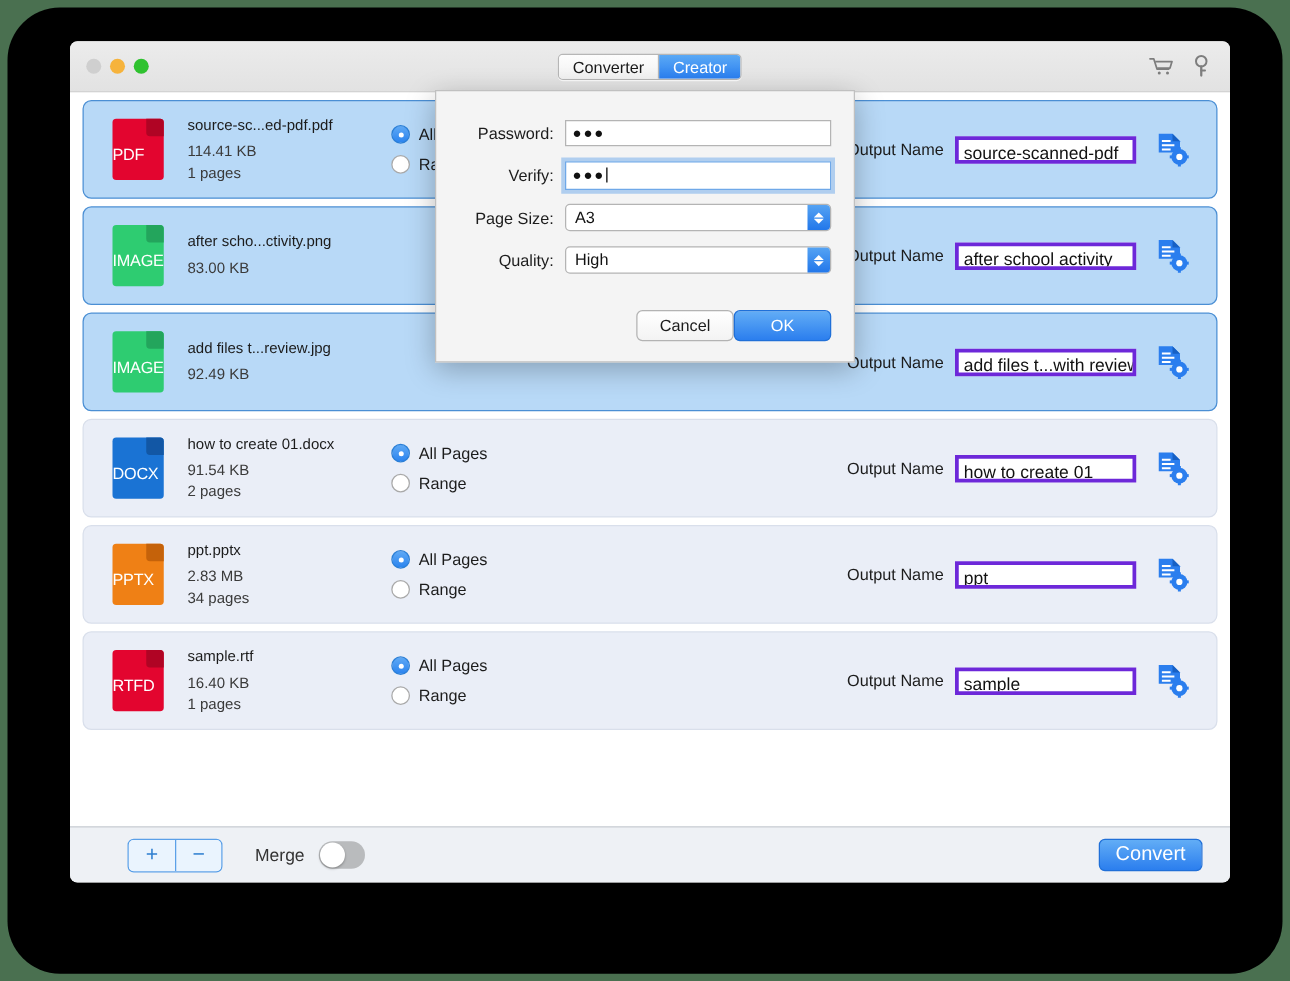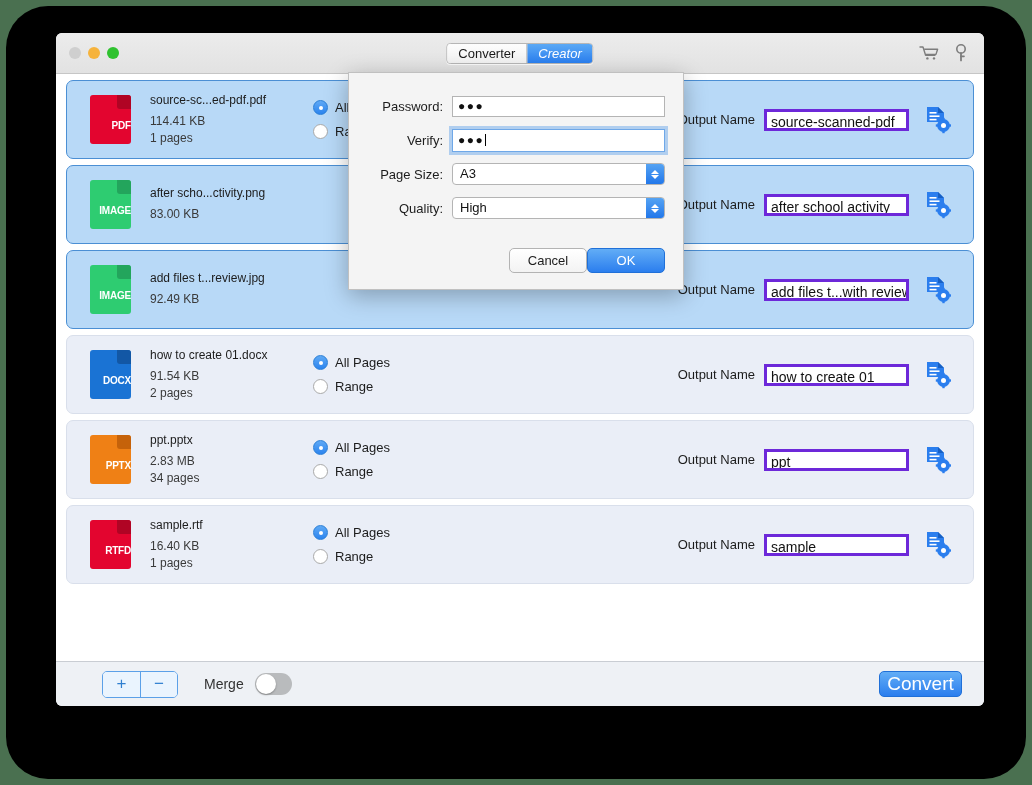--- a/index.html
+++ b/index.html
@@ -74,21 +74,21 @@
   }
   .tab {
     font-size: 13px;
     line-height: 19px;
     padding: 0 11px;
     color: #1a1a1a;
     background: linear-gradient(to bottom,#fdfdfd,#f1f1f1);
     cursor: default;
     white-space: nowrap;
   }
-  .tab + .tab { border-left: 1px solid #b6b6b6; font-style: italic; }
+  .tab + .tab { border-left: 1px solid #b6b6b6; }
   .tab.active {
     background: linear-gradient(to bottom,#5ba9f5,#2a7ff0);
     color: #ffffff;
   }
 
   
   #tb-icons {
     position: absolute;
     right: 17px;
     top: 11px;
@@ -139,23 +139,23 @@
     right: 0;
     top: 0;
     width: 14px;
     height: 14px;
     border-radius: 0 3px 0 3px;
   }
   .ficon .lbl {
     position: absolute;
     left: 0; right: 0;
     bottom: 13px;
-    text-align: right;
-    font-size: 10px;
-    font-weight: bold;
+    text-align: left;
+    font-size: 13px;
+    font-weight: normal;
     color: #ffffff;
     letter-spacing: -0.2px;
   }
 
   .meta {
     margin-left: 19px;
     width: 156px;
     flex: 0 0 auto;
   }
   .fname {
@@ -290,21 +290,21 @@
   }
 
   #convert {
     margin-left: auto;
     width: 83px;
     height: 26px;
     border-radius: 5px;
     background: linear-gradient(to bottom,#62adf6,#2b7eee);
     border: 1px solid #2070d8;
     color: #ffffff;
-    font-size: 19px;
+    font-size: 16px;
     line-height: 24px;
     text-align: center;
     cursor: default;
   }
 
   
   #modal {
     position: absolute;
     left: 292px;
     top: 39px;

